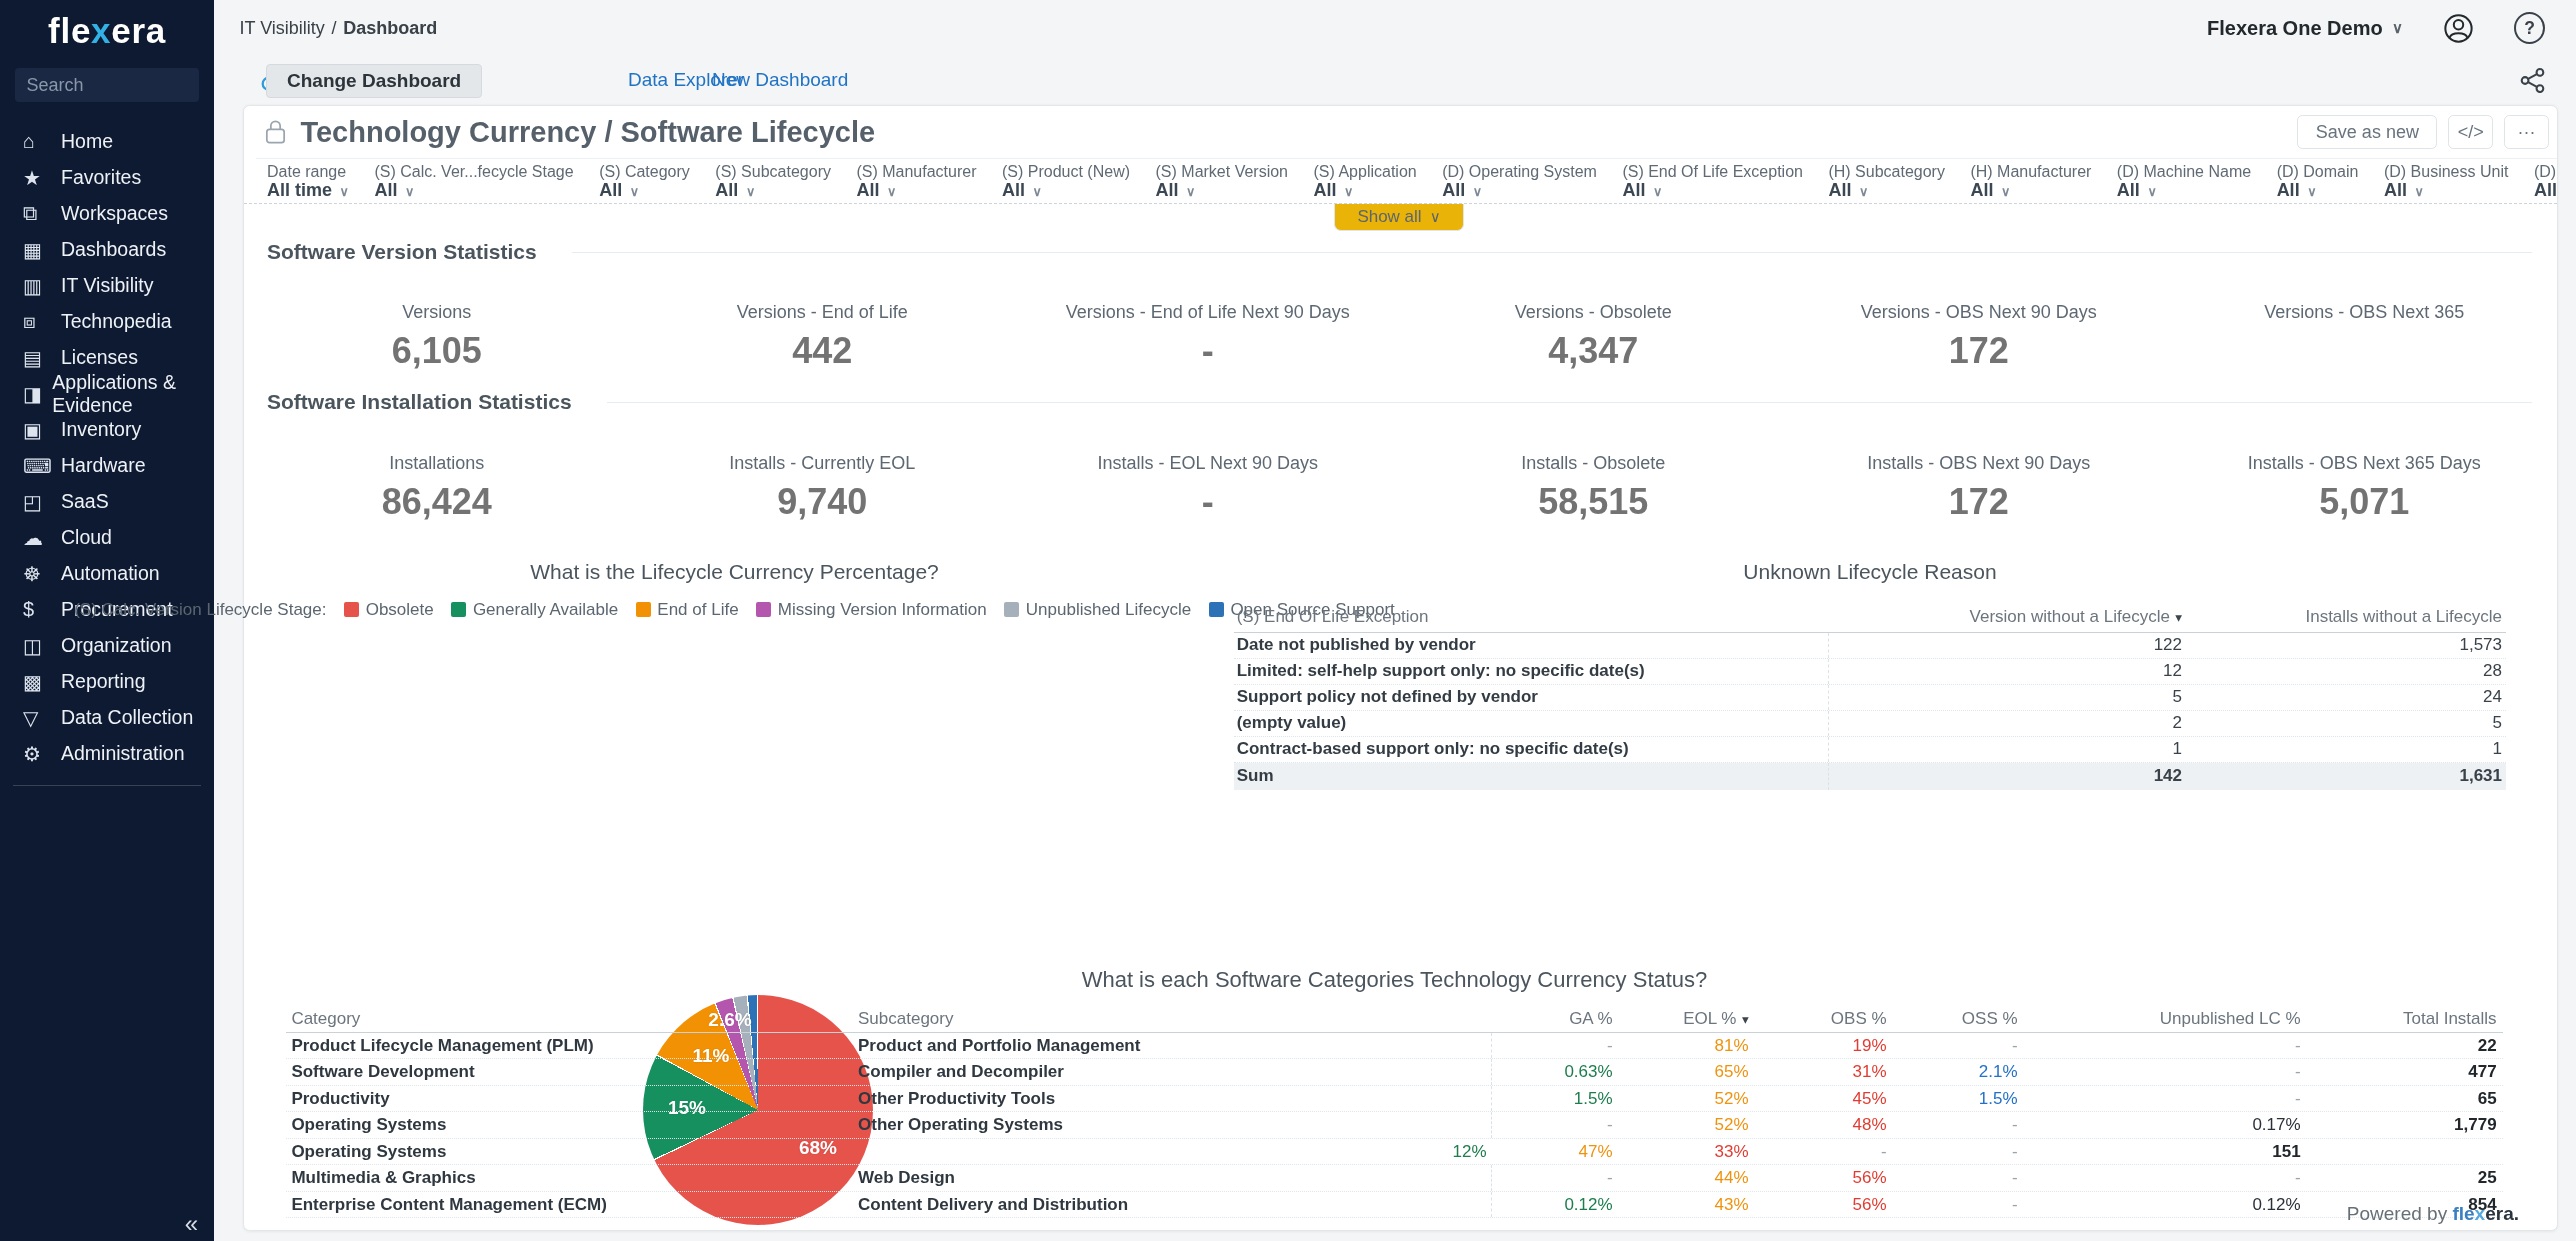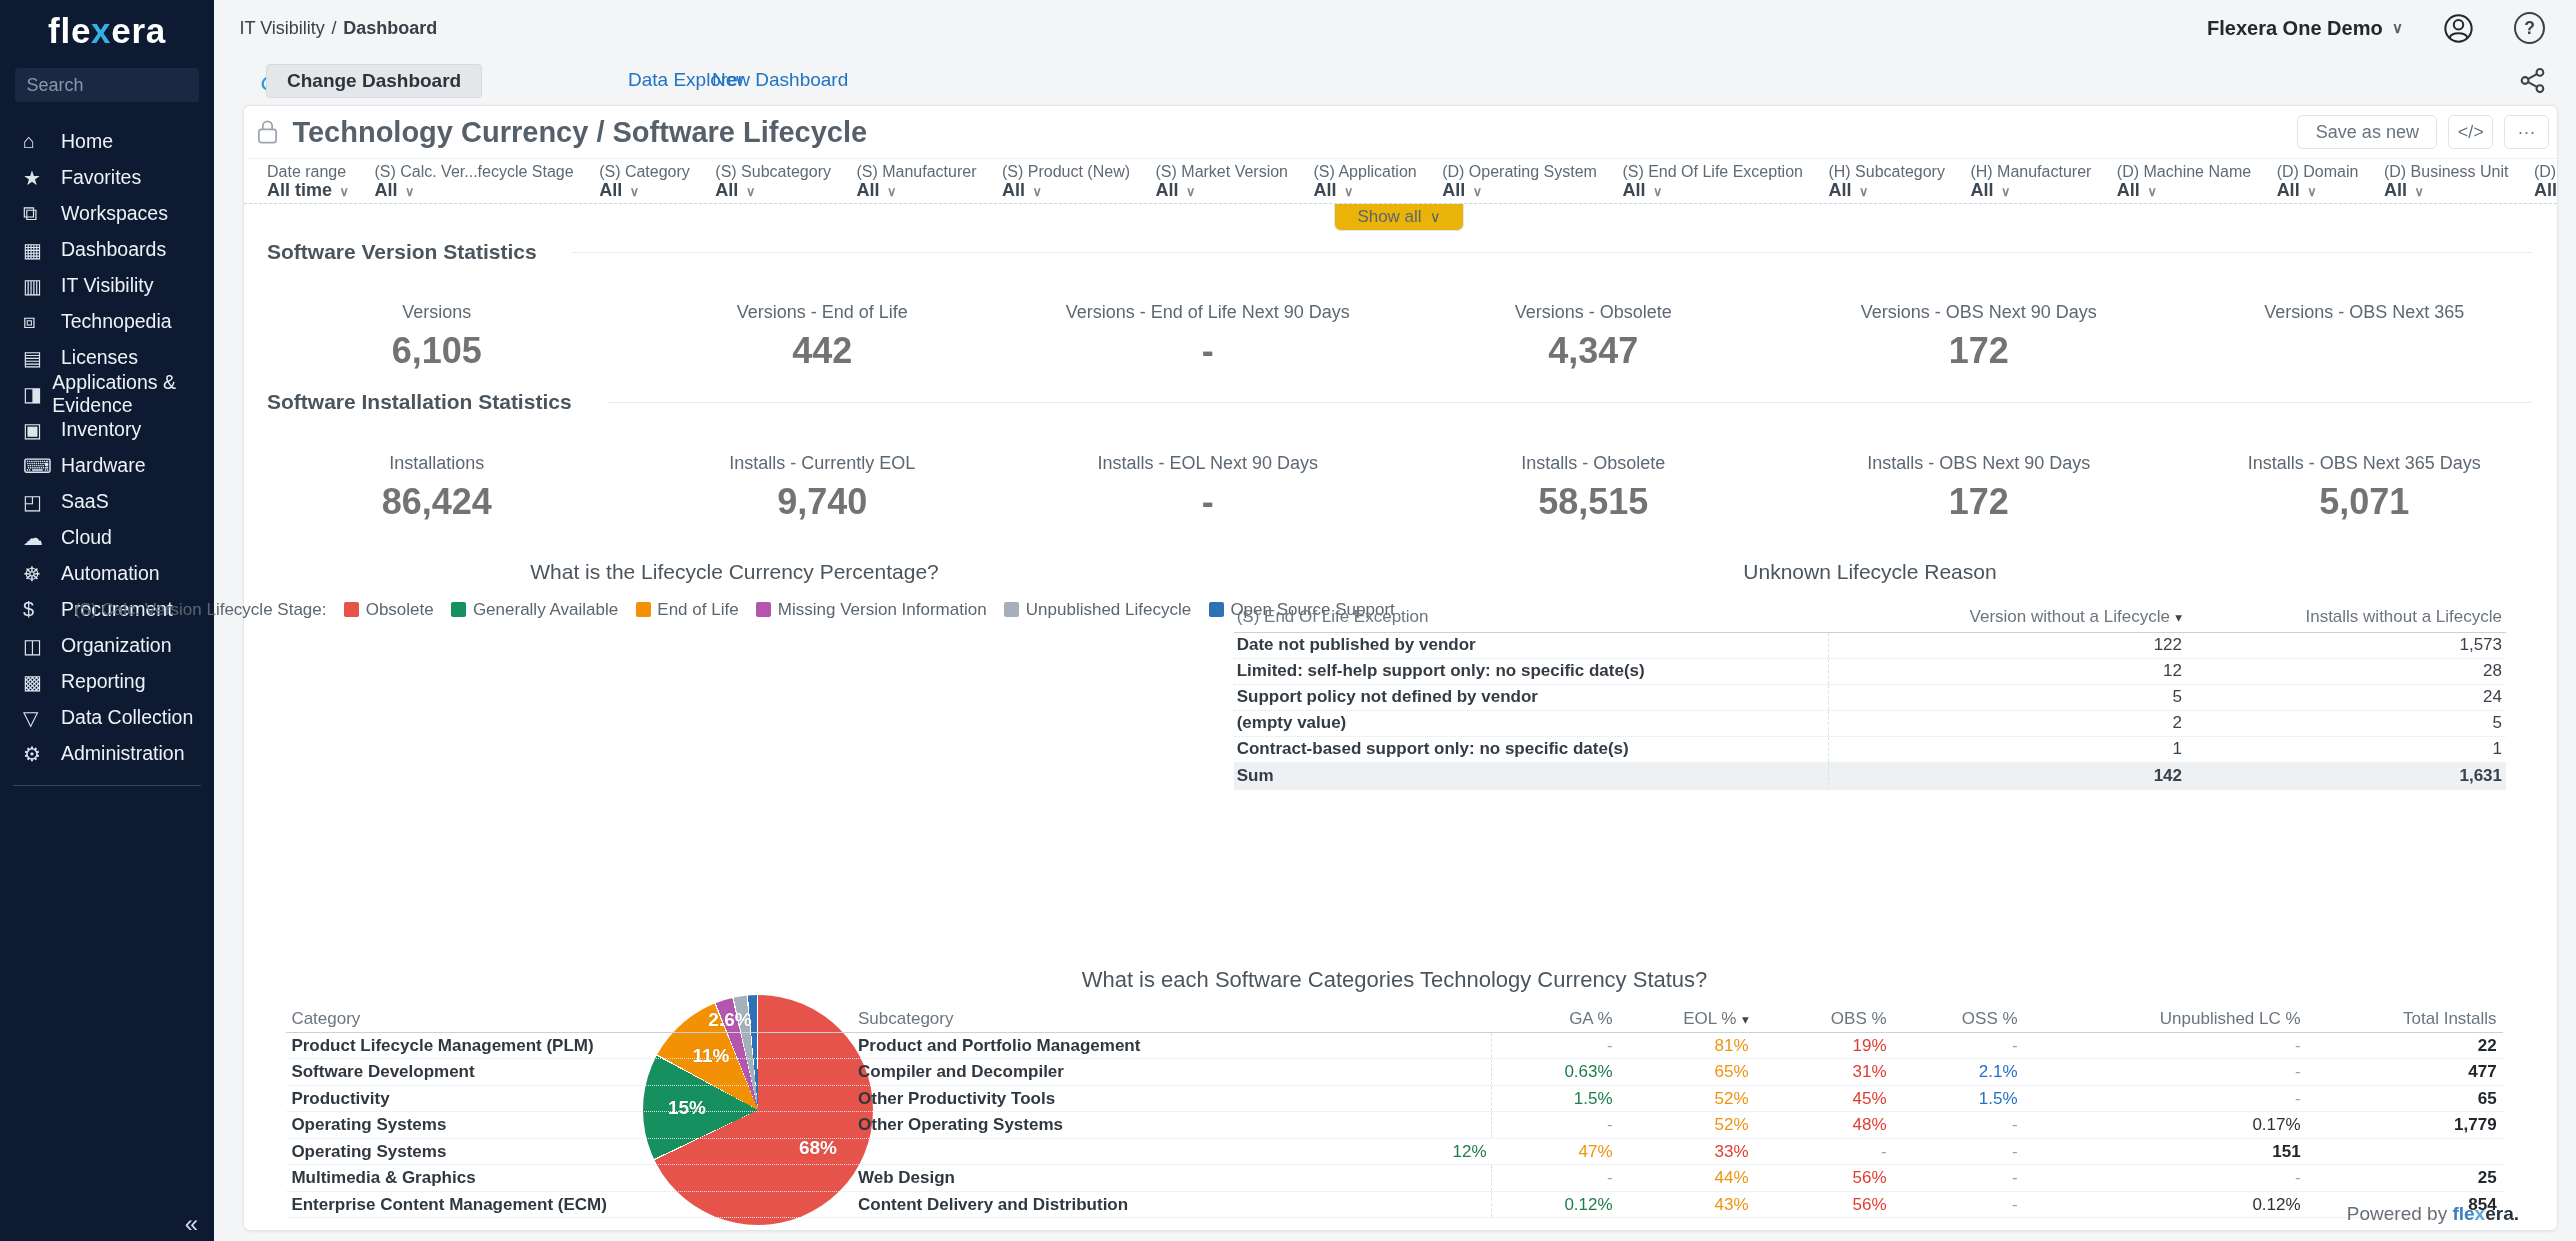--- a/index.html
+++ b/index.html
@@ -26,21 +26,21 @@
   .chev{font-size:15px;color:#5a636c}
   .iconbtn{width:31px;height:31px;display:flex;align-items:center;justify-content:center;cursor:pointer;color:#23282d}
   .helpcircle{width:28px;height:28px;border:2px solid #3a4149;border-radius:50%;display:flex;align-items:center;justify-content:center;font-size:17.5px;font-weight:bold;color:#3a4149}
   .tabsrow{position:absolute;left:214px;top:56px;right:0;height:48px}
   .btn-grey{position:absolute;left:52px;top:8px;height:32px;padding:0 20px;background:#e4e7ea;border:0.7px solid #d6dade;border-radius:4px;
             display:flex;align-items:center;font-size:19px;font-weight:bold;color:#2c343b;cursor:pointer}
   .toplink{position:absolute;top:8px;height:32px;display:flex;align-items:center;font-size:19px;color:#2173c4;cursor:pointer}
   .sharebtn{position:absolute;right:30px;top:10.8px;color:#3a4149;cursor:pointer}
   
   .card{position:absolute;left:243px;top:105px;width:2313px;height:1124px;background:#fff;border:0.7px solid #e3e7ea;border-radius:6.7px;box-shadow:0 0.7px 2.7px rgba(0,0,0,.06)}
-  .titlebar{position:absolute;left:4px;top:0;right:0;height:53px;border-bottom:0.7px solid #eef1f3;display:flex;align-items:center;padding:0 8px;box-sizing:border-box}
+  .titlebar{position:absolute;left:12px;top:0;right:0;height:53px;border-bottom:0.7px solid #eef1f3;display:flex;align-items:center;padding:0 8px;box-sizing:border-box}
   .dash-title{font-size:29px;font-weight:bold;color:#55606b;margin-left:13.4px;white-space:nowrap}
   .titlebtns{margin-left:auto;display:flex;gap:10.8px}
   .obtn{height:32px;border:0.7px solid #dfe4e8;border-radius:5.4px;background:#fff;color:#68737e;font-size:18px;display:flex;align-items:center;justify-content:center;padding:0 17.5px;cursor:pointer;white-space:nowrap}
   .obtn.sq{width:43px;padding:0}
   
   .filters{position:absolute;left:0;top:54px;right:0;height:44px;border-bottom:0.7px dashed #ccd4da;display:flex;align-items:flex-start;
            padding:2.7px 23px 0;gap:25.5px;box-sizing:border-box;overflow:hidden}
   .filter{white-space:nowrap}
   .flabel{font-size:16px;color:#5f6a74;line-height:17.5px}
   .fval{font-size:18px;font-weight:bold;color:#3b4854;line-height:20px;cursor:pointer}

